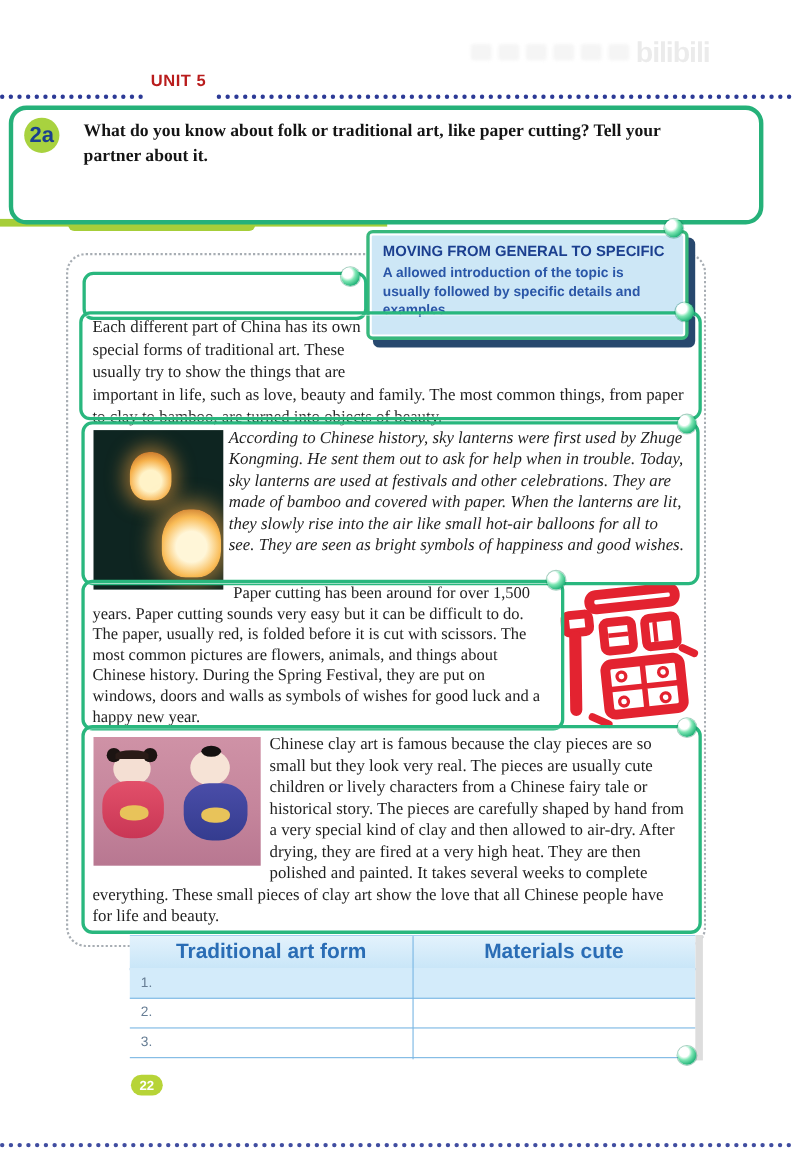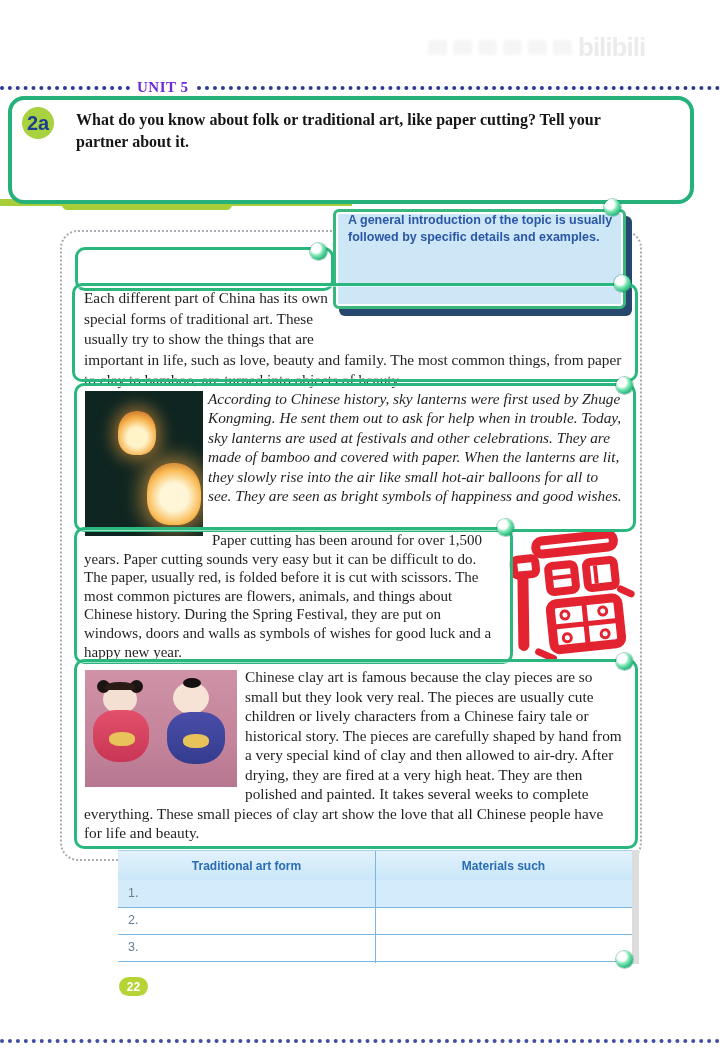--- a/index.html
+++ b/index.html
@@ -9,22 +9,22 @@
 
   
   #watermark{left:428px;top:30px;width:280px;height:34px;display:flex;align-items:center;
              gap:6px;opacity:.55;filter:blur(.7px);}
   .wm-block{width:19px;height:15px;background:#ededed;border-radius:3px;filter:blur(1.5px);}
   #wm-logo{font-family:"Liberation Sans",sans-serif;font-weight:bold;font-size:26px;
            color:#dcdcdc;letter-spacing:-1px;}
 
   
   .dotline{border-top:4px dotted #2c3a96;height:0;}
-  #unit-label{left:137px;top:79px;font-family:Liberation Serif, serif;font-weight:bold;
-              font-size:15px;color:#6d28d9;letter-spacing:.5px;}
+  #unit-label{left:137px;top:65px;font-family:Liberation Sans, sans-serif;font-weight:bold;
+              font-size:15px;color:#b91c1c;letter-spacing:.5px;}
 
   
   #exercise-box{left:8px;top:96px;width:678px;height:100px;border:4px solid #25b179;
                 border-radius:16px;background:#ffffff;z-index:20;
                 box-shadow:inset 0 0 0 2px rgba(255,255,255,.9);}
   #badge-2a{left:22px;top:107px;width:32px;height:32px;background:#a8d23f;border-radius:50%;
             display:flex;align-items:center;justify-content:center;z-index:21;
             font-family:"Liberation Sans",sans-serif;font-weight:bold;font-size:20px;color:#1b3f8f;}
   #question-text{left:76px;top:109px;width:578px;font-weight:bold;font-size:16px;
                  line-height:22px;color:#151515;z-index:21;}
@@ -72,21 +72,21 @@
               background:linear-gradient(180deg,#cf92a6 0%,#c4849b 60%,#b87791 100%);}
   .doll-part{position:absolute;}
 
   
   #fill-table{left:118px;top:850px;width:514px;height:112px;z-index:8;background:#ffffff;
               font-family:"Liberation Sans",sans-serif;border-top:1px solid #a5d0ee;}
   #table-header{position:absolute;left:0;top:0;width:514px;height:29px;display:flex;
                 background:linear-gradient(180deg,#e3f2fc,#c9e6f8);
                 border-bottom:2px solid #4f97d4;}
   .th{width:257px;display:flex;align-items:center;justify-content:center;
-      font-weight:bold;font-size:12px;color:#2a6db5;}
+      font-weight:bold;font-size:19px;color:#2a6db5;}
   .trow{position:absolute;left:0;width:514px;height:27px;border-bottom:1.5px solid #79b6e3;}
   .row-label{position:absolute;left:10px;top:6px;font-size:12.5px;color:#667d94;}
   #vdivider{position:absolute;left:257px;top:0;width:1px;height:112px;background:#79b6e3;}
   #page-edge{left:632px;top:850px;width:7px;height:114px;background:#dddddd;z-index:7;}
 
   
   #page-badge{left:119px;top:977px;width:29px;height:19px;background:#b7d437;border-radius:10px;
               display:flex;align-items:center;justify-content:center;z-index:10;
               font-family:"Liberation Sans",sans-serif;font-weight:bold;font-size:12px;color:#ffffff;}
   #dotline-bottom{left:0;top:1039px;width:720px;opacity:.9;}
@@ -112,21 +112,22 @@
 
   <div class="abs" id="exercise-box"></div>
   <div class="abs" id="badge-2a">2a</div>
   <div class="abs" id="question-text">What do you know about folk or traditional art, like paper cutting? Tell your partner about it.</div>
   <div class="abs" id="lime-bar"></div>
   <div class="abs" id="lime-tab"></div>
 
   <div class="abs" id="reading-container"></div>
 
   <div class="abs" id="strategy-box">
-    <div id="strategy-body">A general introduction of the topic is usually followed by specific details and examples.</div>
+    <div id="strategy-title">MOVING FROM GENERAL TO SPECIFIC</div>
+    <div id="strategy-body">A allowed introduction of the topic is usually followed by specific details and examples.</div>
   </div>
 
   <div class="anno" style="left:75px;top:247px;width:253px;height:38px;background:#ffffff;"></div>
 
   <div class="anno" style="left:72px;top:283px;width:560px;height:93px;"></div>
   <div class="para" style="left:84px;top:288px;width:538px;height:86px;">
     <span class="spacer-r"></span><span>Each different part of China has its own special forms of traditional art. These usually try to show the things that are important in life, such as love, beauty and family. The most common things, from paper to clay to bamboo, are turned into objects of beauty.</span>
   </div>
 
   <div class="anno" style="left:74px;top:383px;width:556px;height:143px;"></div>
@@ -184,21 +185,21 @@
   <div class="handle" style="left:614px;top:275px;"></div>
   <div class="handle" style="left:616px;top:377px;"></div>
   <div class="handle" style="left:497px;top:519px;"></div>
   <div class="handle" style="left:616px;top:653px;"></div>
   <div class="handle" style="left:616px;top:951px;"></div>
 
   <div class="abs" id="page-edge"></div>
   <div class="abs" id="fill-table">
     <div id="table-header">
       <div class="th">Traditional art form</div>
-      <div class="th">Materials such</div>
+      <div class="th">Materials cute</div>
     </div>
     <div class="trow" style="top:29px;background:#d3ebfa;">
       <span class="row-label">1.</span>
     </div>
     <div class="trow" style="top:56px;">
       <span class="row-label">2.</span>
     </div>
     <div class="trow" style="top:83px;">
       <span class="row-label">3.</span>
     </div>

